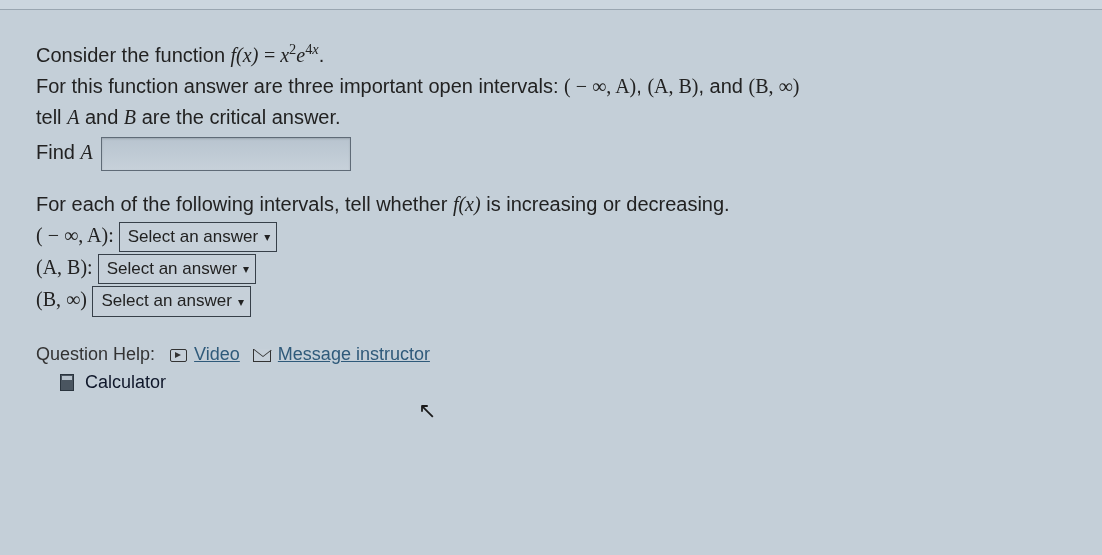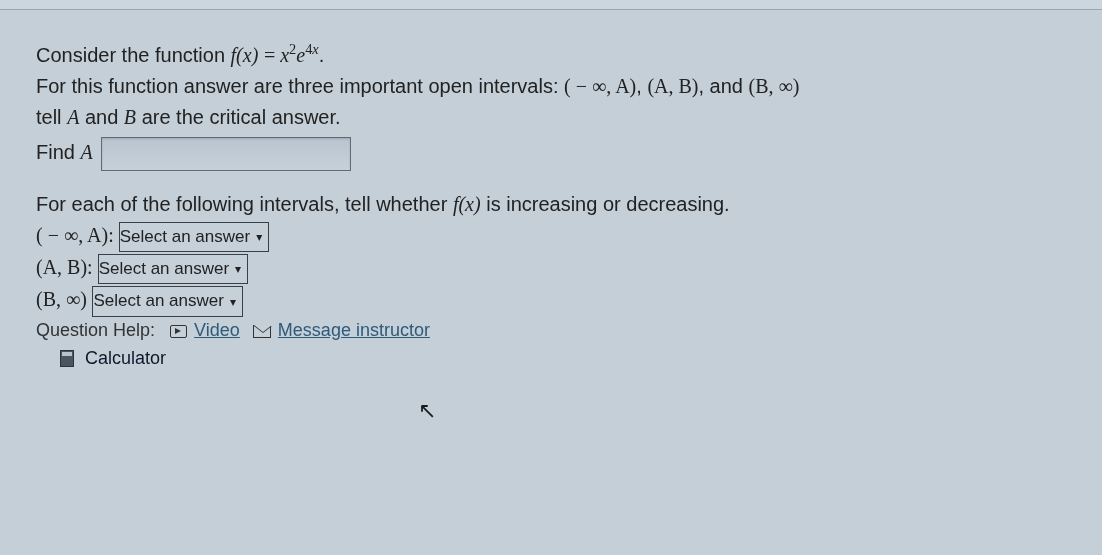--- a/index.html
+++ b/index.html
@@ -32,28 +32,28 @@
     font-size: 18px;
     padding: 0 6px;
     color: #222;
   }
   .select-box {
     display: inline-flex;
     align-items: center;
     gap: 6px;
     border: 1px solid #374049;
     background: #c6d0d9;
-    padding: 1px 6px 1px 0;
+    padding: 1px 6px 1px 8px;
     font-size: 17px;
     color: #222;
     cursor: pointer;
   }
   .chev { font-size: 12px; line-height: 1; }
   .help {
-    margin-top: 0;
+    margin-top: 24px;
     font-size: 18px;
     color: #333;
   }
   .help a { color: #2f5a7a; }
   .link-u { text-decoration: underline; }
   .vicon {
     display: inline-block;
     width: 17px; height: 13px;
     border: 1px solid #333;
     border-radius: 2px;

